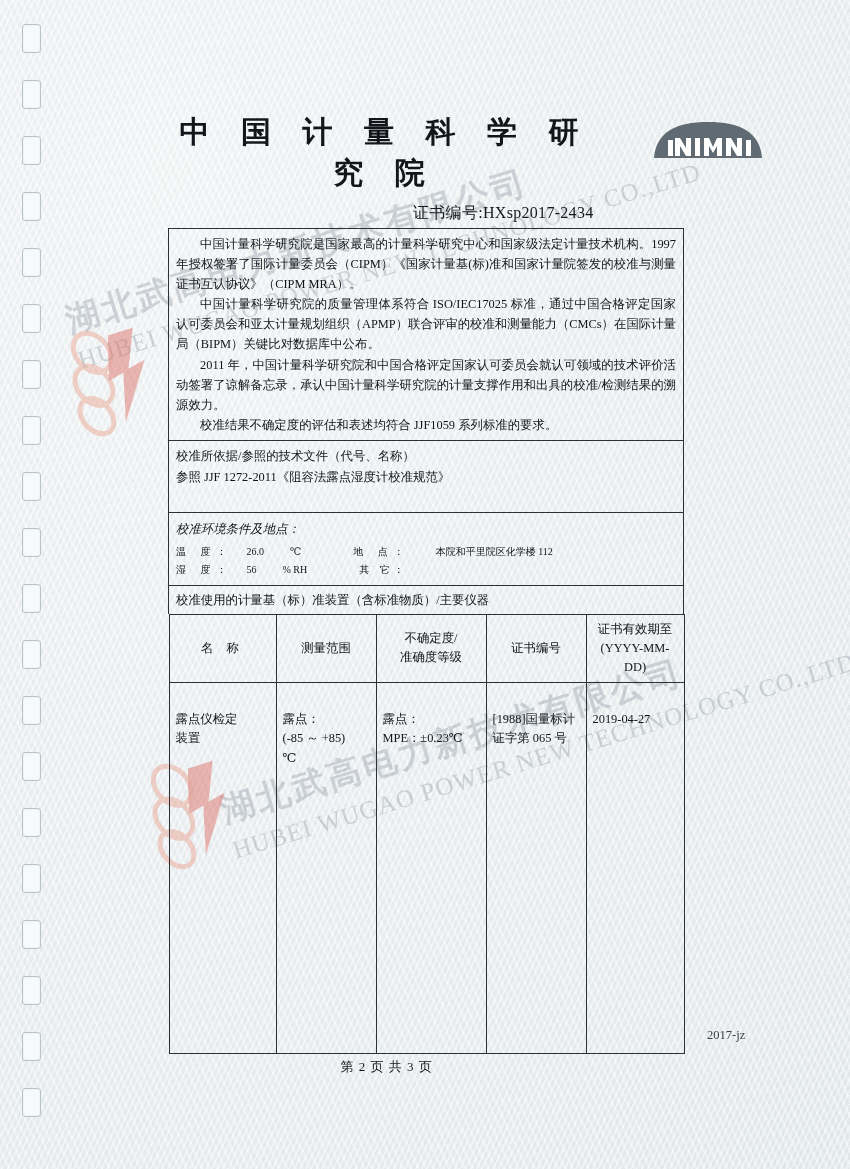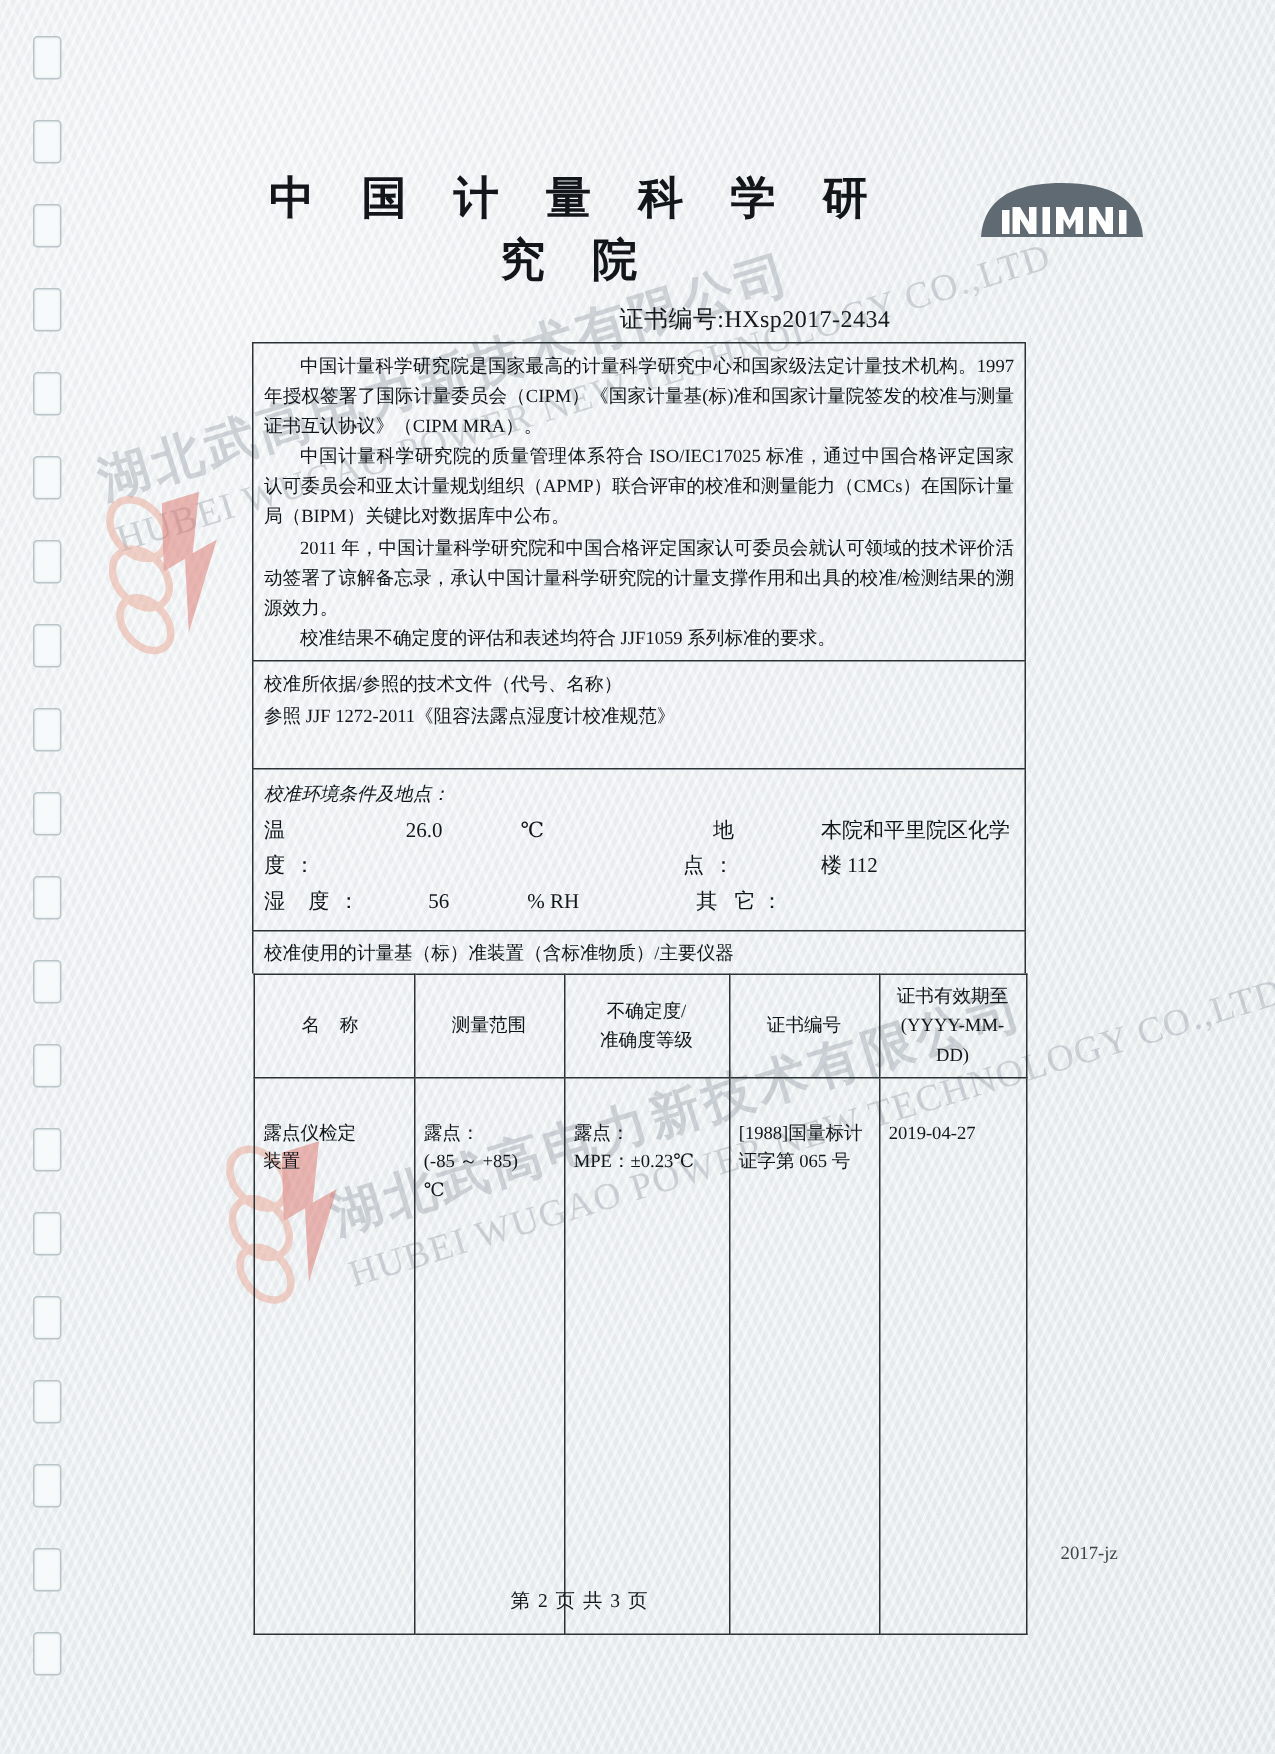--- a/index.html
+++ b/index.html
@@ -127,23 +127,22 @@
   }
   .cellpad { padding: 5px 7px 5px 7px; }
   .para { text-align: justify; text-justify: inter-ideograph; margin: 0 0 0 0; }
   .indent { text-indent: 24px; }
   .noborder-bottom { border-bottom: none !important; }
   .noborder-top { border-top: none !important; }
 
   .env-line {
     display: flex;
     align-items: baseline;
-    font-size: 14px;
+    font-size: 10px;
     padding: 1px 7px;
-    gap: 26px;
   }
   .env-lbl { letter-spacing: 6px; }
   .env-val { margin-left: 14px; }
   .env-unit { margin-left: 26px; }
   .env-place-lbl { margin-left: 52px; letter-spacing: 6px; text-align: right; }
   .env-place-val { margin-left: 26px; }
   .env-other { margin-left: 52px; letter-spacing: 4px; }
 
   table.instr {
     width: 100%;

